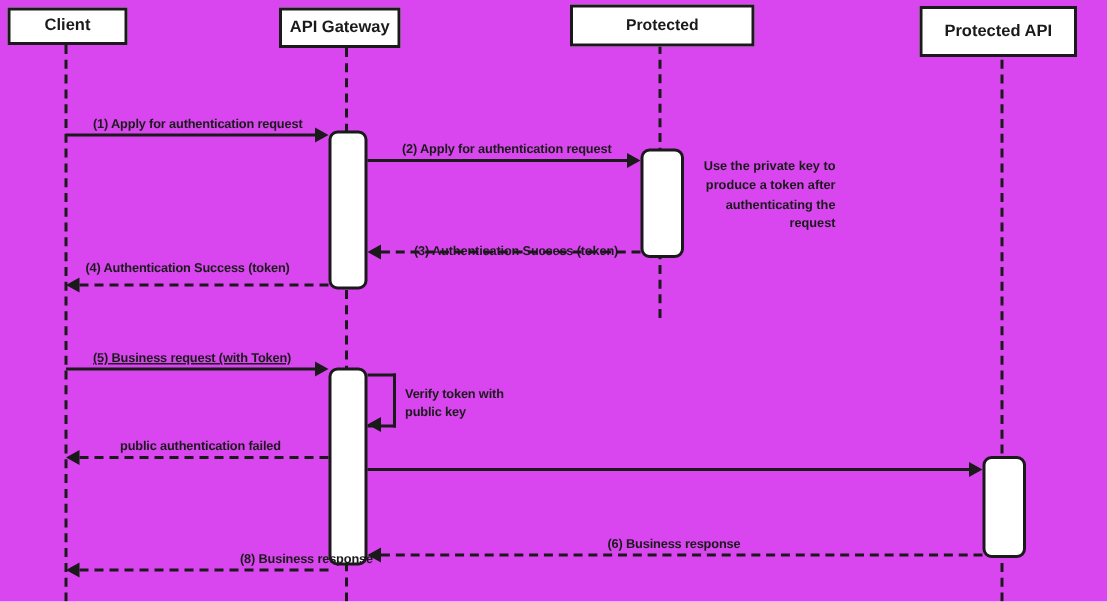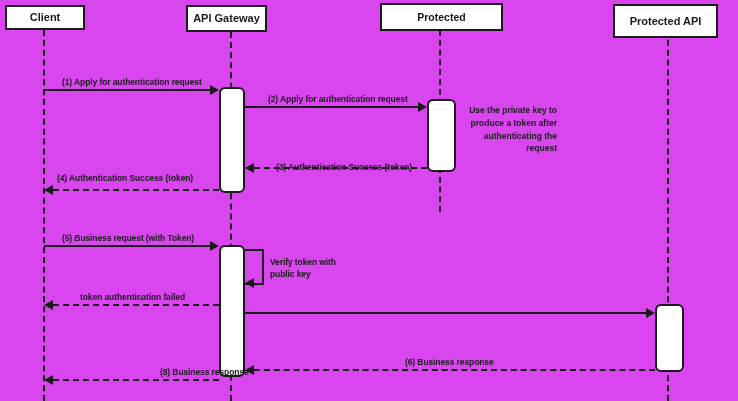--- a/index.html
+++ b/index.html
@@ -125,29 +125,29 @@
   <div class="arrR" style="left:418px; top:102px;"></div>
 
   <div class="mlabel" style="left:276px; top:162px;text-align:right;">(3) Authentication Success (token)</div>
   <div class="mline dashed" style="left:254px; top:167px; width:173px;"></div>
   <div class="arrL" style="left:245px; top:163px;"></div>
 
   <div class="mlabel" style="left:57px; top:162px;margin-top:11px;">(4) Authentication Success (token)</div>
   <div class="mline dashed" style="left:53px; top:189px; width:166px;"></div>
   <div class="arrL" style="left:44px; top:185px;"></div>
 
-  <div class="mlabel" style="left:62px; top:233px;">(5) Business request (with Token)</div>
+  <div class="mlabel" style="left:62px; top:233px;text-decoration:underline;">(5) Business request (with Token)</div>
   <div class="mline" style="left:44px; top:245px; width:166px;"></div>
   <div class="arrR" style="left:210px; top:241px;"></div>
 
   <div class="selfloop" style="left:245px; top:249px; width:19px; height:36px;"></div>
   <div class="arrL" style="left:245px; top:278px;"></div>
   <div class="mlabel wrap" style="left:270px; top:256px; width:76px;">Verify token with public key</div>
 
-  <div class="mlabel" style="left:80px; top:292px;">token authentication failed</div>
+  <div class="mlabel" style="left:80px; top:292px;">public authentication failed</div>
   <div class="mline dashed" style="left:53px; top:304px; width:166px;"></div>
   <div class="arrL" style="left:44px; top:300px;"></div>
 
   <div class="mline" style="left:245px; top:312px; width:401px;"></div>
   <div class="arrR" style="left:646px; top:308px;"></div>
 
   <div class="mlabel" style="left:405px; top:357px;">(6) Business response</div>
   <div class="mline dashed" style="left:254px; top:369px; width:401px;"></div>
   <div class="arrL" style="left:245px; top:365px;"></div>
 

